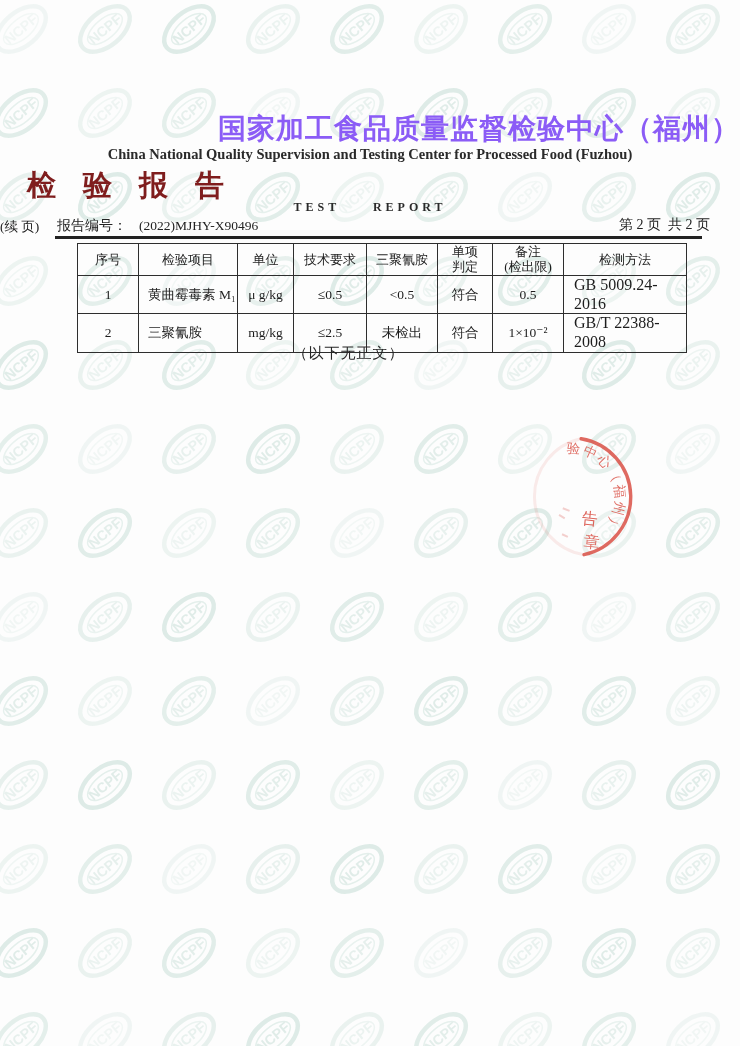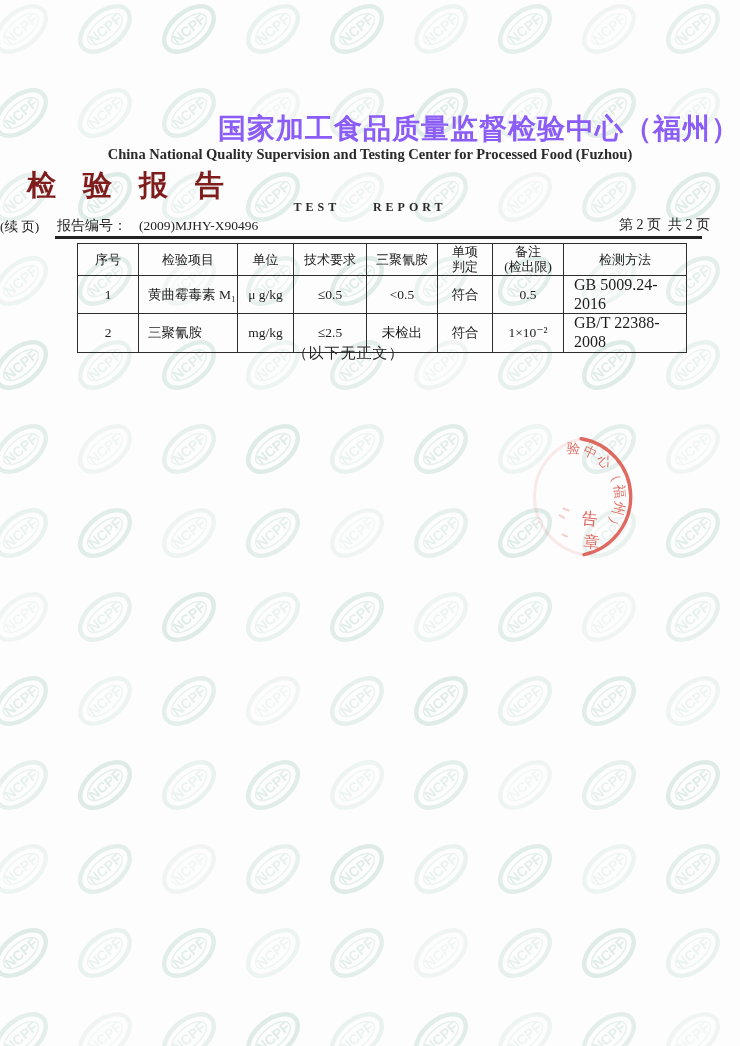--- a/index.html
+++ b/index.html
@@ -868,21 +868,21 @@
         </g>
       </svg>
     </div>
 
   <div class="content">
     <div class="org-zh">国家加工食品质量监督检验中心（福州）</div>
     <div class="org-en">China National Quality Supervision and Testing Center for Processed Food (Fuzhou)</div>
     <div class="title-zh">检验报告</div>
     <div class="title-en">TEST REPORT</div>
 
-    <div class="meta-left"><span>报告编号：</span><span class="meta-val">(2009)MJHY-X90496</span></div>
+    <div class="meta-left"><span>报告编号：</span><span class="meta-val">(2022)MJHY-X90496</span></div>
     <div class="meta-center">(续 页)</div>
     <div class="meta-right">第 2 页  共 2 页</div>
 
     <div class="rule"></div>
 
     <table class="results">
       <colgroup>
         <col style="width:61px">
           <col style="width:99px">
           <col style="width:56px">

